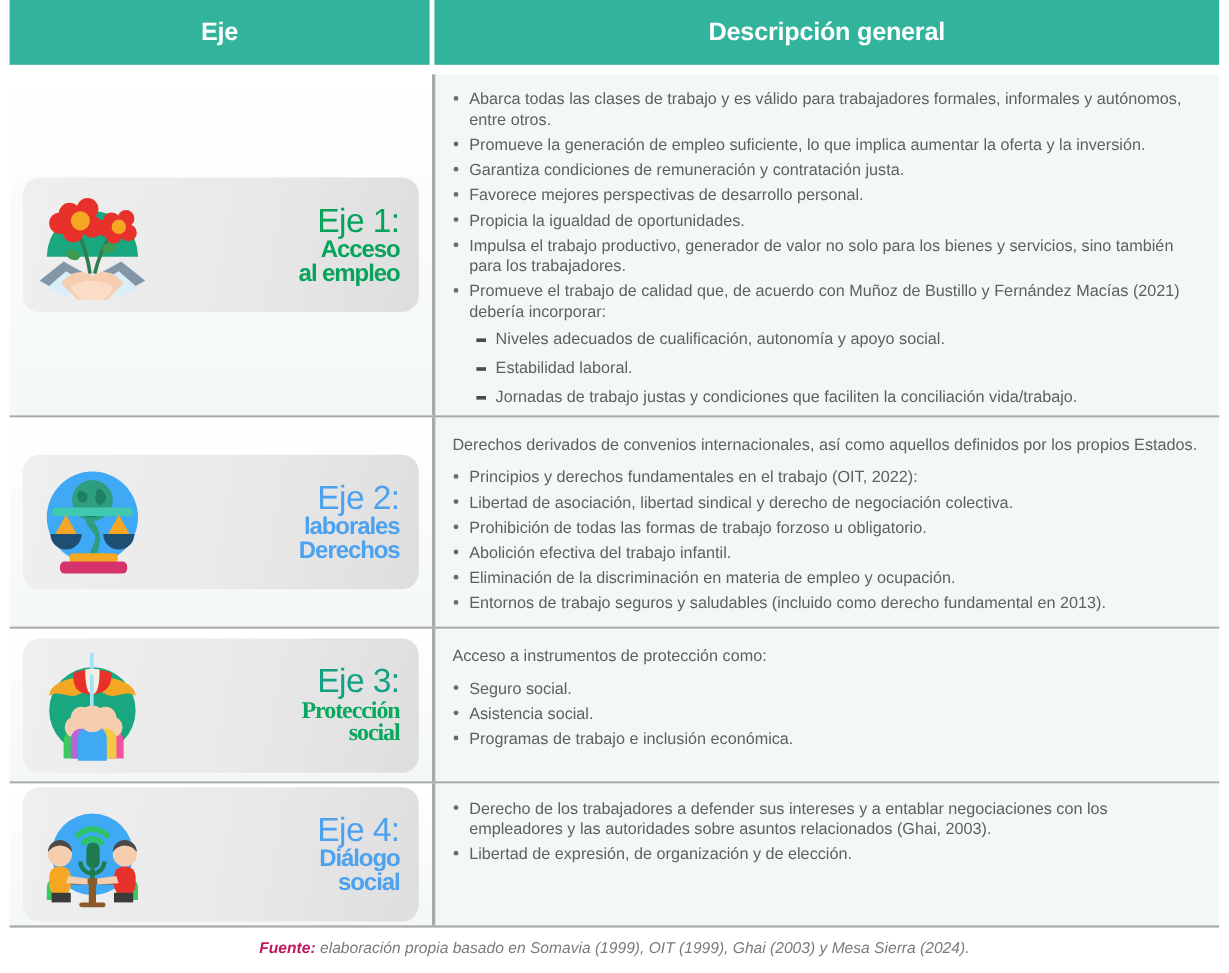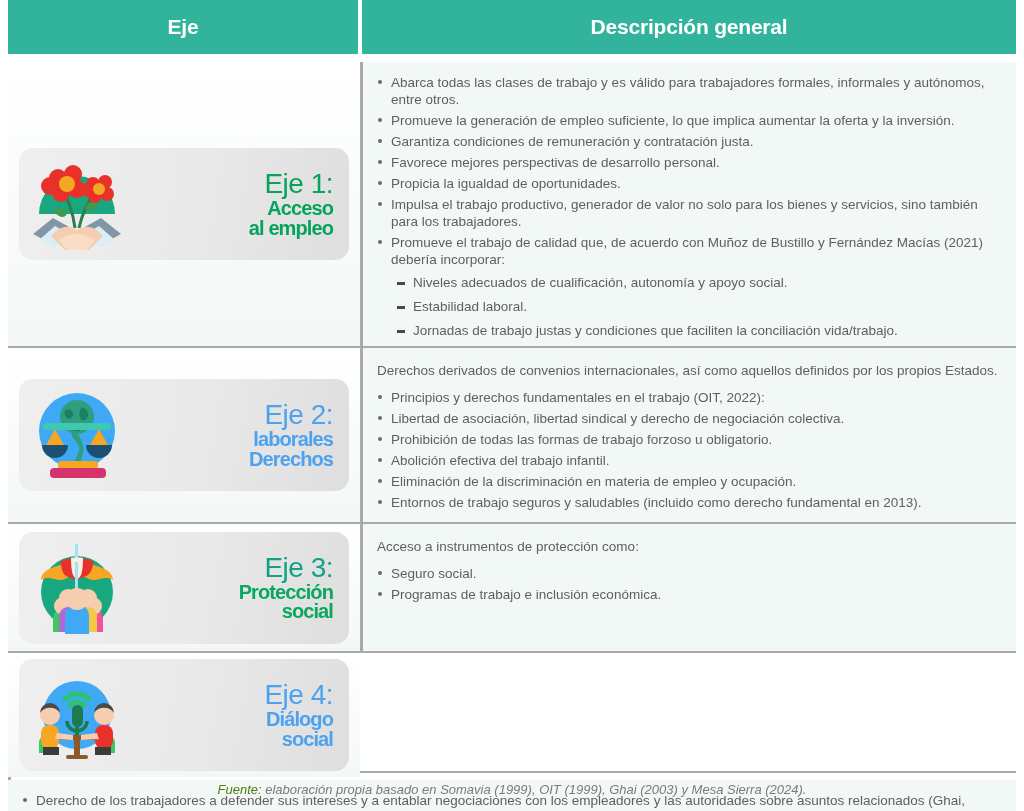--- a/index.html
+++ b/index.html
@@ -57,21 +57,21 @@
     top: 62px;
     width: 1008px;
     height: 713px;
   }
   .row {
     position: relative;
     display: flex;
     box-sizing: border-box;
     border-bottom: 2px solid #a9a9a9;
   }
-  .row:last-child { border-bottom: 2px solid #a9a9a9; flex-direction: column; }
+  .row:last-child { border-bottom: 2px solid #a9a9a9; }
 
   .cell-eje {
     width: 352px;
     box-sizing: border-box;
     background: linear-gradient(180deg, #ffffff 0%, #f3f8f6 100%);
     display: flex;
     align-items: center;
     justify-content: center;
     padding: 6px 8px;
     position: relative;
@@ -124,21 +124,21 @@
     font-weight: bold;
     letter-spacing: -0.9px;
     display: block;
     line-height: 0.97;
   }
   .eje-name span { display: block; }
 
   .c-green .eje-num,
   .c-green .eje-name { color: #06a35c; }
   .c-green2 .eje-num { color: #13a185; }
-  .c-green2 .eje-name { color: #0aa75e; }
+  .c-green2 .eje-name { color: #0aa75e; font-family: Liberation Serif, serif; }
   .c-blue .eje-num,
   .c-blue .eje-name { color: #4da2ef; }
 
   
   .lead {
     font-size: 13.5px;
     line-height: 1.28;
     color: #5f5f5f;
     margin: 2px 0 10px 4px;
   }
@@ -193,22 +193,22 @@
     position: absolute;
     left: 0;
     top: 782px;
     width: 1024px;
     text-align: center;
     font-size: 13px;
     font-style: italic;
     color: #7b7b7b;
   }
   .source b {
-    color: #4d7c0f;
-    font-weight: normal;
+    color: #be185d;
+    font-weight: bold;
     font-style: italic;
   }
 </style>
 </head>
 <body>
 
 <div class="table-wrap">
 
   <div class="thead">
     <div class="th th-eje">Eje</div>
@@ -364,20 +364,21 @@
               <span>social</span>
             </span>
           </div>
         </div>
       </div>
       <div class="cell-divider"></div>
       <div class="cell-desc">
         <div class="lead">Acceso a instrumentos de protección como:</div>
         <ul class="bullets">
           <li>Seguro social.</li>
+          <li>Asistencia social.</li>
           <li>Programas de trabajo e inclusión económica.</li>
         </ul>
       </div>
     </div>
 
     <div class="row" style="height:120px;">
       <div class="cell-eje">
         <div class="badge c-blue">
           <div class="badge-icon">
             <svg width="104" height="104" viewBox="0 0 104 104">

